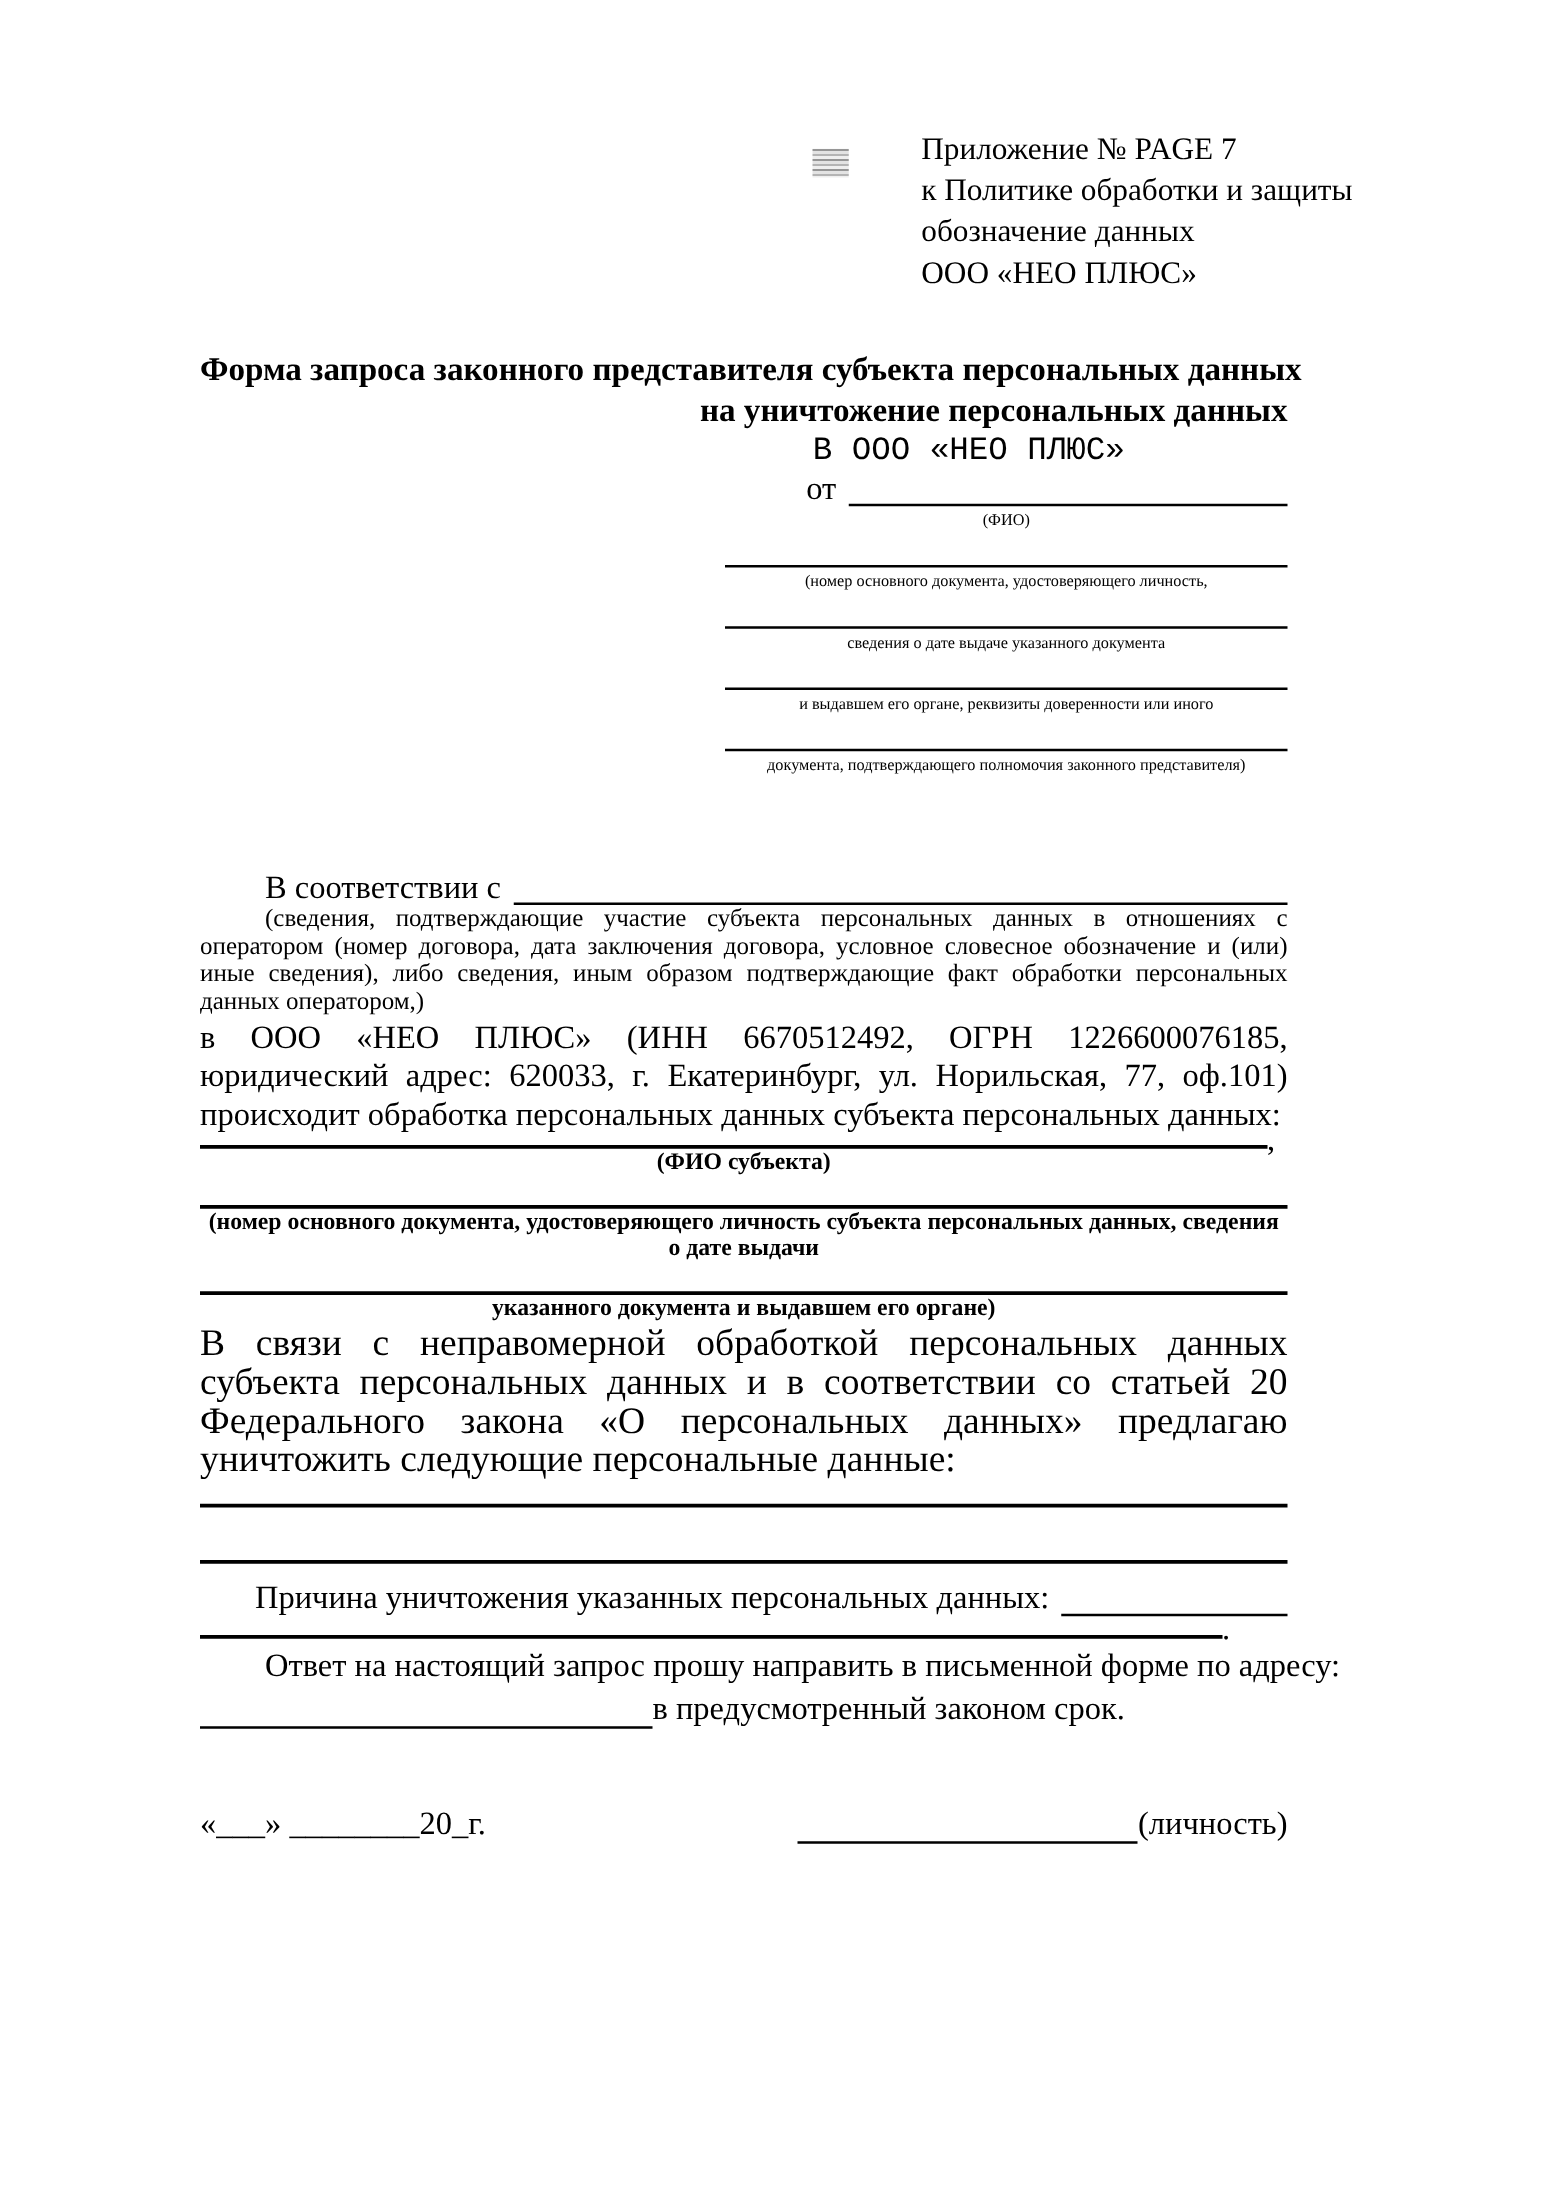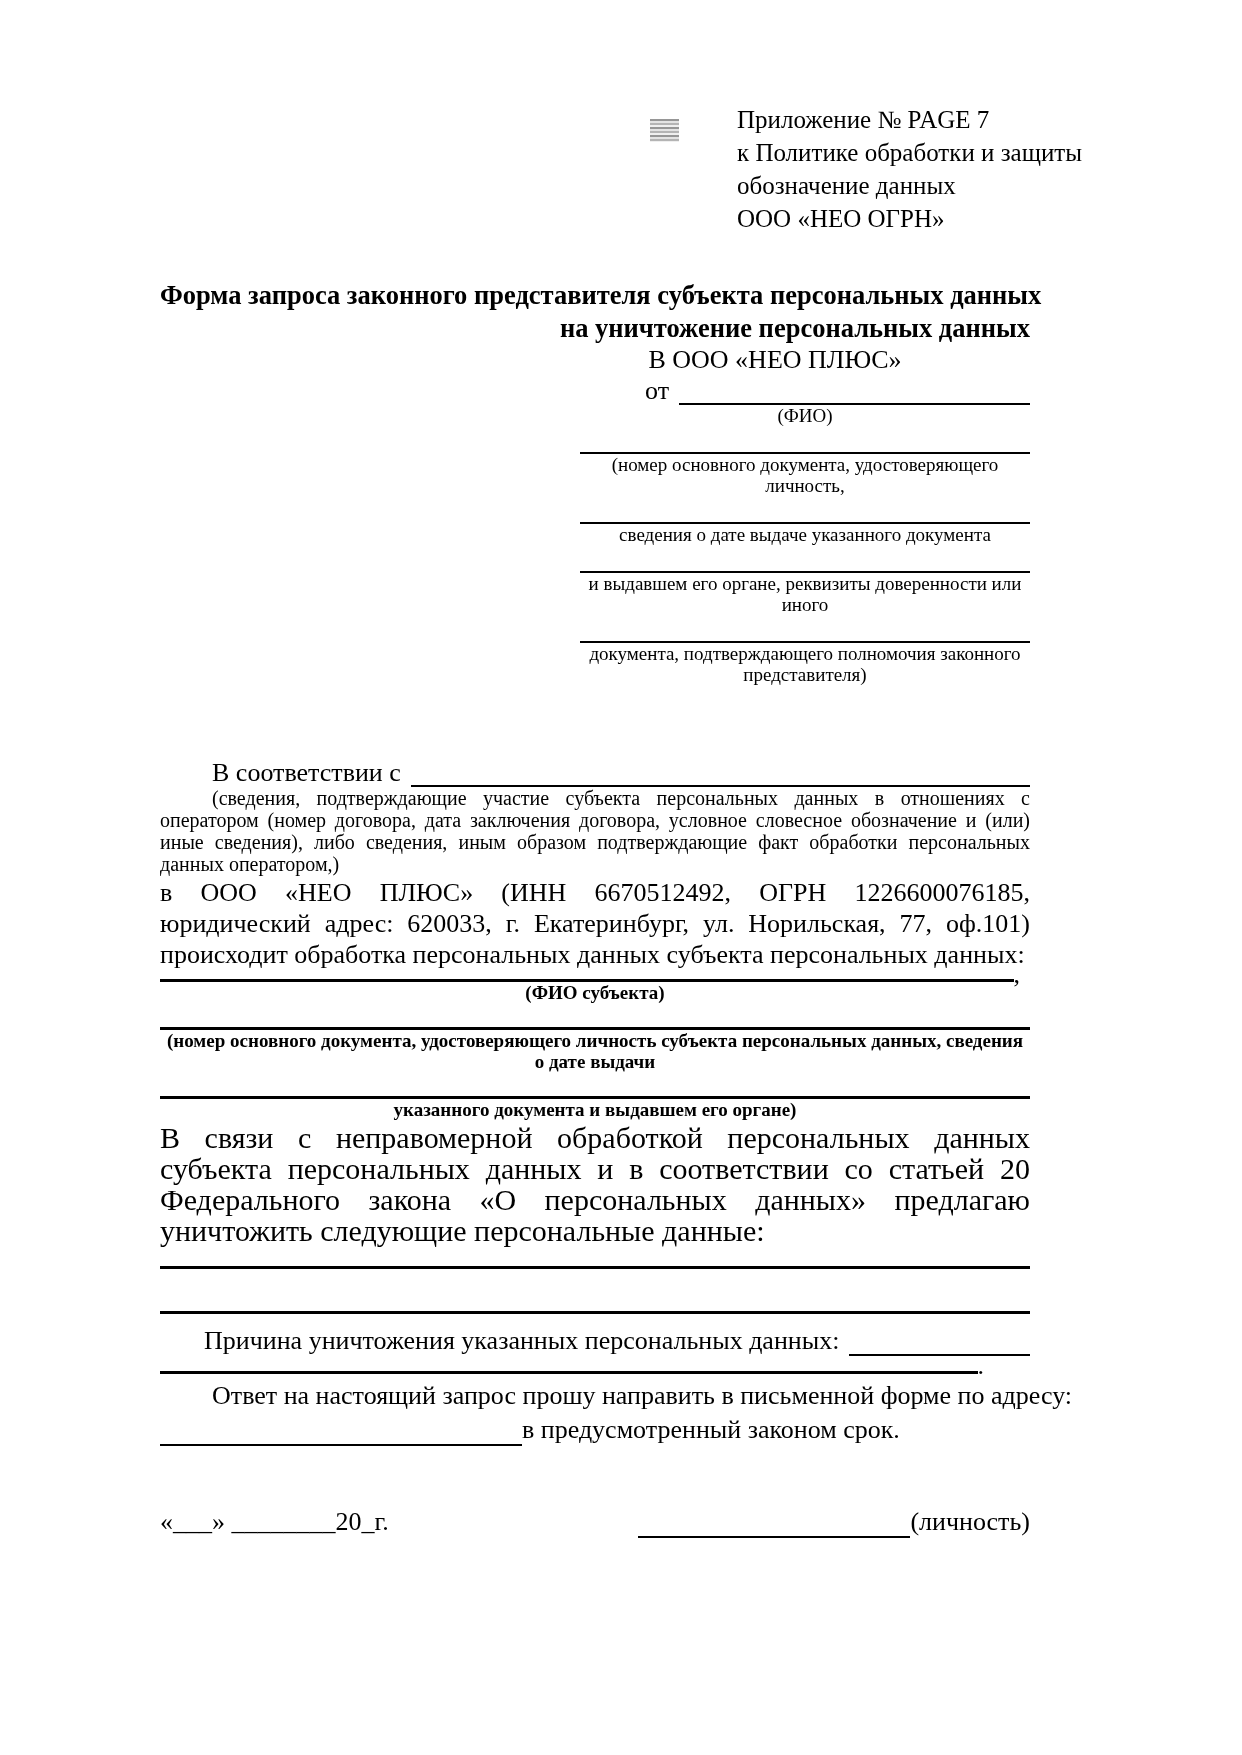--- a/index.html
+++ b/index.html
@@ -13,26 +13,26 @@
   .artifact{
     position:absolute;left:490px;top:16px;width:29px;height:23px;
     background:repeating-linear-gradient(180deg,#969696 0 2px,#e3e3e3 2px 4px,#b4b4b4 4px 6px,#efefef 6px 8px);
   }
   .header-text{margin-left:577px;font-size:25px;line-height:33px;white-space:nowrap;}
   
   .title{margin-top:42px;text-align:center;font-weight:bold;font-size:26.5px;line-height:33px;}
   .title div{white-space:nowrap;text-align:right;}
   
   .addr{margin-left:420px;width:450px;}
-  .addr-to{text-align:center;padding-right:60px;line-height:30px;height:30px;}
+  .addr-to{text-align:center;padding-right:60px;line-height:30px;height:30px;font-family:Liberation Mono, monospace;}
   .from-row{display:flex;align-items:flex-end;height:30px;padding-left:65px;}
   .from-label{padding-right:10px;line-height:28px;}
   .ul{border-bottom:2px solid #000;}
   .grow{flex:1 1 auto;}
-  .fcap{font-size:19px;line-height:21px;text-align:center;}
+  .fcap{font-size:13px;line-height:21px;text-align:center;}
   .fline{height:26px;border-bottom:2.5px solid #000;}
   
   .accordance{display:flex;align-items:flex-end;margin-top:72px;height:30px;}
   .acc-label{margin-left:52px;white-space:nowrap;padding-right:10px;line-height:28px;}
   .note{font-size:20px;line-height:22px;text-align:justify;text-indent:52px;}
   
   .op-para{font-size:26px;line-height:31px;text-align:justify;margin-top:2px;}
   .destroy-para{font-size:30px;line-height:31px;text-align:justify;margin-top:2px;}
   
   .comma-row{display:flex;align-items:flex-end;height:12px;margin-right:10px;}
@@ -64,21 +64,21 @@
 <body>
 
 <div class="page">
 
   <div class="header-row">
     <div class="artifact"></div>
     <div class="header-text">
       <div>Приложение №  PAGE 7</div>
       <div>к Политике обработки и защиты</div>
       <div>обозначение данных</div>
-      <div>ООО «НЕО ОГРН»</div>
+      <div>ООО «НЕО ПЛЮС»</div>
     </div>
   </div>
 
   <div class="title">
     <div>Форма запроса законного представителя субъекта персональных данных</div>
     <div>на уничтожение персональных данных</div>
   </div>
 
   <div class="addr">
     <div class="addr-to">В ООО «НЕО ПЛЮС»</div>

